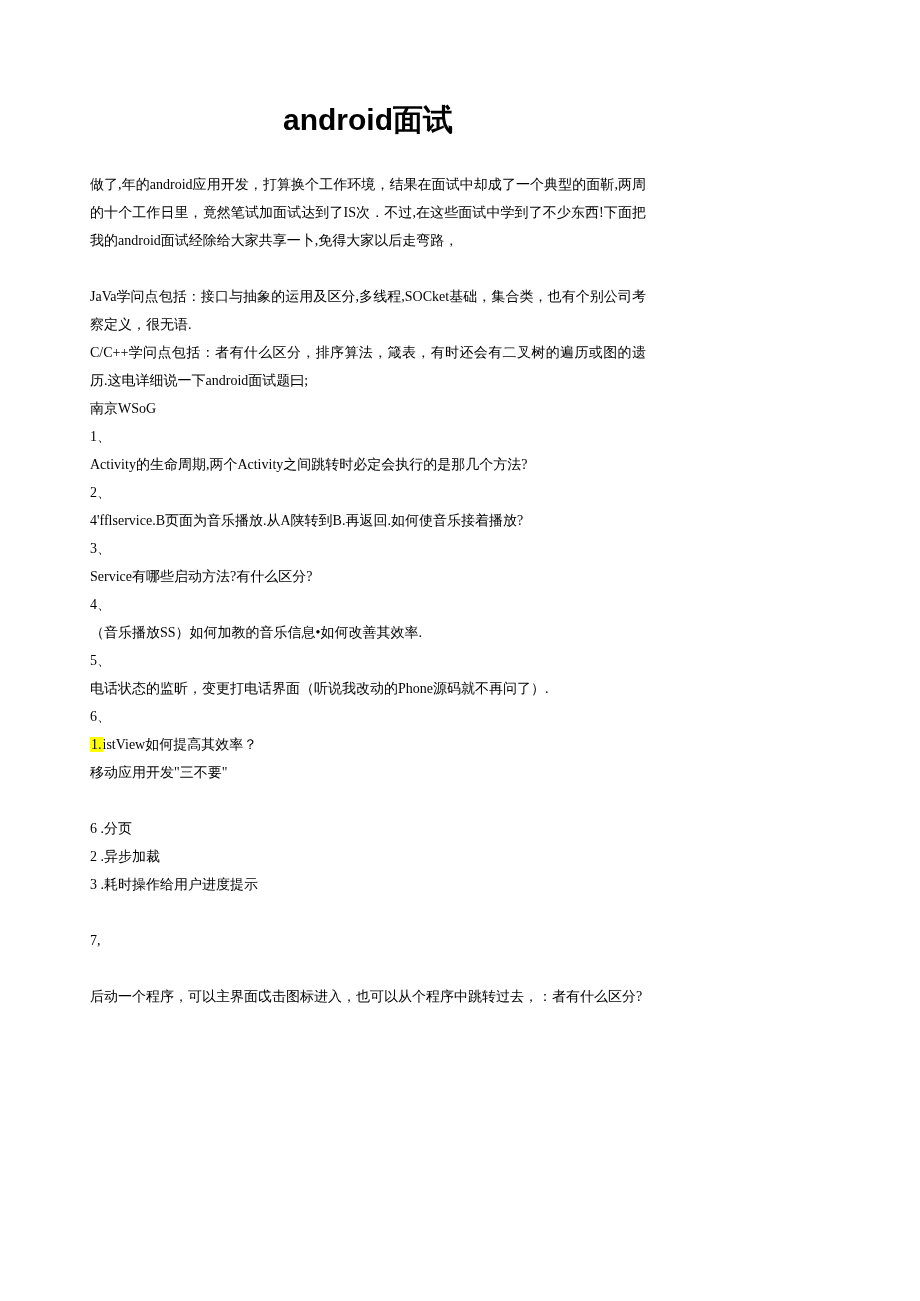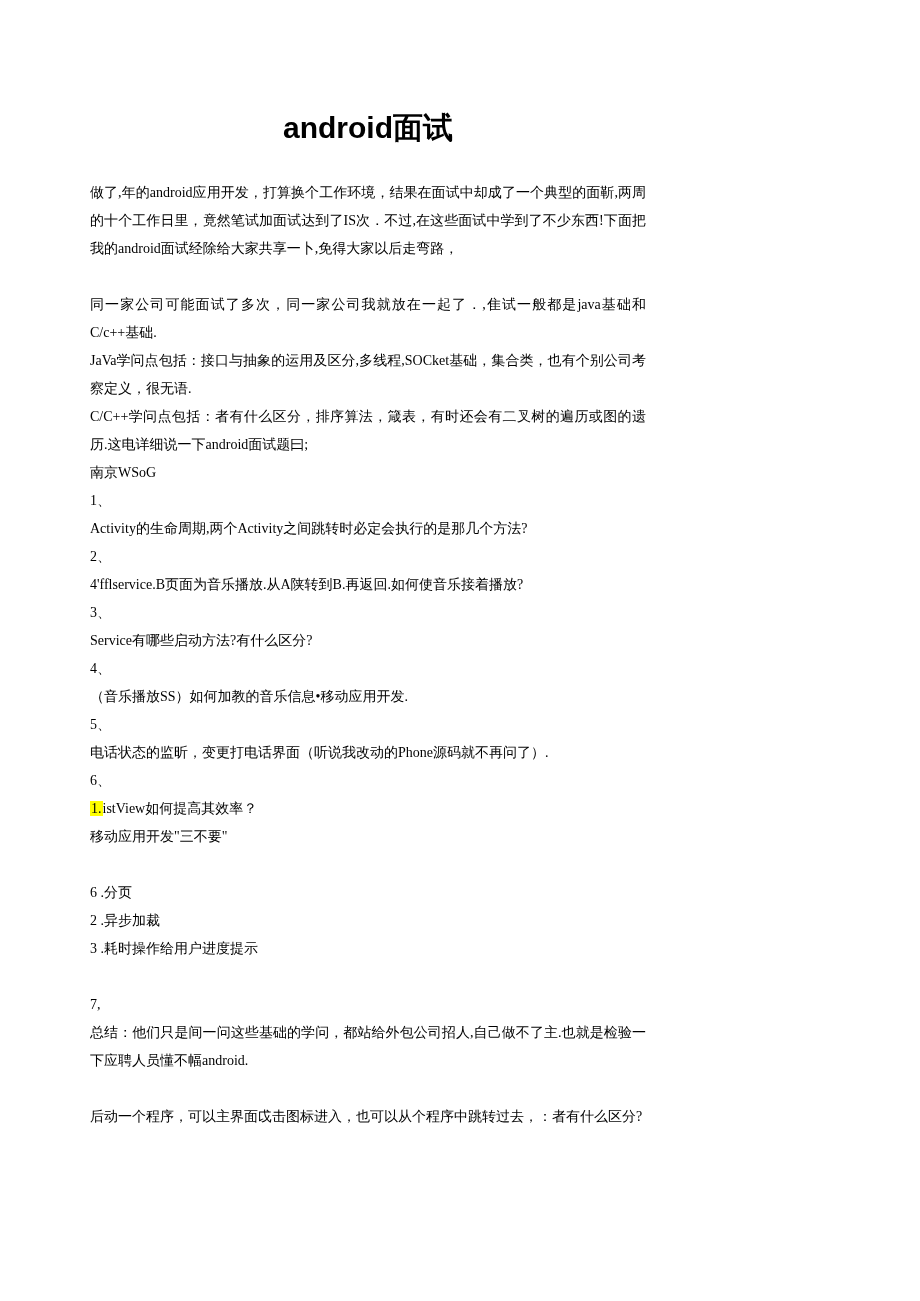--- a/index.html
+++ b/index.html
@@ -4,23 +4,22 @@
 <style>
   body {
     background: #ffffff;
     margin: 0;
     padding: 0;
     font-family: "Microsoft YaHei", "SimSun", Arial, sans-serif;
     color: #000;
   }
   .page {
     width: 736px;
-    padding: 60px 90px 60px 90px;
+    padding: 100px 90px 60px 90px;
     box-sizing: border-box;
-    margin-top: 48px;
   }
   h1 {
     text-align: center;
     font-size: 30px;
     font-weight: bold;
     margin: 0 0 30px 0;
   }
   p {
     margin: 0;
     line-height: 2.0;
@@ -40,52 +39,50 @@
 <body>
 
 <div class="page">
 
   <h1>android面试</h1>
 
   <p>做了,年的android应用开发，打算换个工作环境，结果在面试中却成了一个典型的面靳,两周的十个工作日里，竟然笔试加面试达到了IS次．不过,在这些面试中学到了不少东西!下面把我的android面试经除给大家共享一卜,免得大家以后走弯路，</p>
 
   <div class="spacer"></div>
 
-  <p>同一家公司可能面试了多次，同一家公司我就放在一起了．,隹试一般都是java基础和C/c++基础.</p>
   <p>JaVa学问点包括：接口与抽象的运用及区分,多线程,SOCket基础，集合类，也有个别公司考察定义，很无语.</p>
   <p>C/C++学问点包括：者有什么区分，排序算法，箴表，有时还会有二叉树的遍历或图的遗历.这电详细说一下android面试题曰;</p>
   <p>南京WSoG</p>
 
   <p>1、</p>
   <p>Activity的生命周期,两个Activity之间跳转时必定会执行的是那几个方法?</p>
 
   <p>2、</p>
   <p>4'fflservice.B页面为音乐播放.从A陕转到B.再返回.如何使音乐接着播放?</p>
 
   <p>3、</p>
   <p>Service有哪些启动方法?有什么区分?</p>
 
   <p>4、</p>
-  <p>（音乐播放SS）如何加教的音乐信息•移动应用开发.</p>
+  <p>（音乐播放SS）如何加教的音乐信息•如何改善其效率.</p>
 
   <p>5、</p>
   <p>电话状态的监昕，变更打电话界面（听说我改动的Phone源码就不再问了）.</p>
 
   <p>6、</p>
   <p><span class="hl">1.</span><span>istView如何提高其效率？</span></p>
   <p>移动应用开发"三不要"</p>
 
   <div class="spacer"></div>
 
   <p>6  .分页</p>
   <p>2  .异步加裁</p>
   <p>3  .耗时操作给用户进度提示</p>
 
   <div class="spacer"></div>
 
   <p>7,</p>
-  <p>总结：他们只是间一问这些基础的学问，都站给外包公司招人,自己做不了主.也就是检验一下应聘人员懂不幅android.</p>
 
   <div class="spacer"></div>
 
   <p>后动一个程序，可以主界面戉击图标进入，也可以从个程序中跳转过去，：者有什么区分?</p>
 
 </div>
 
 </body></html>

